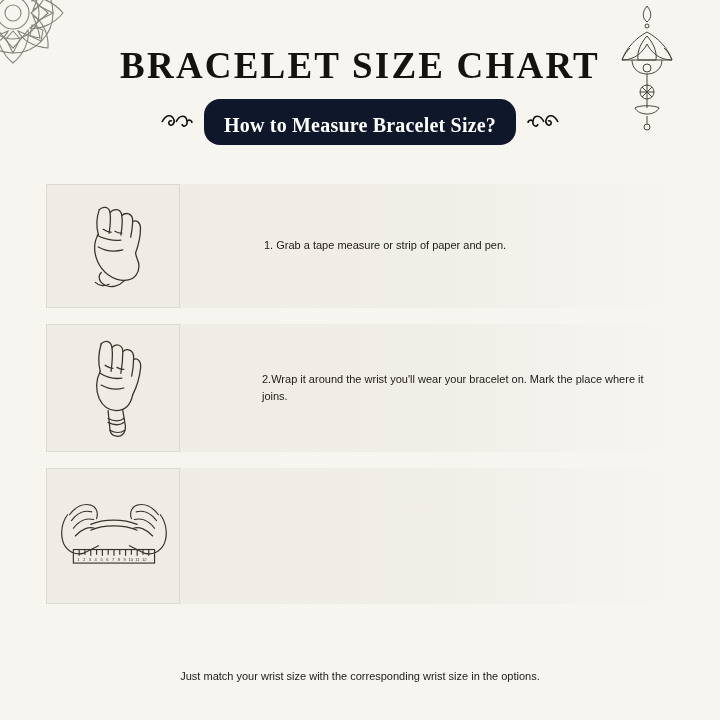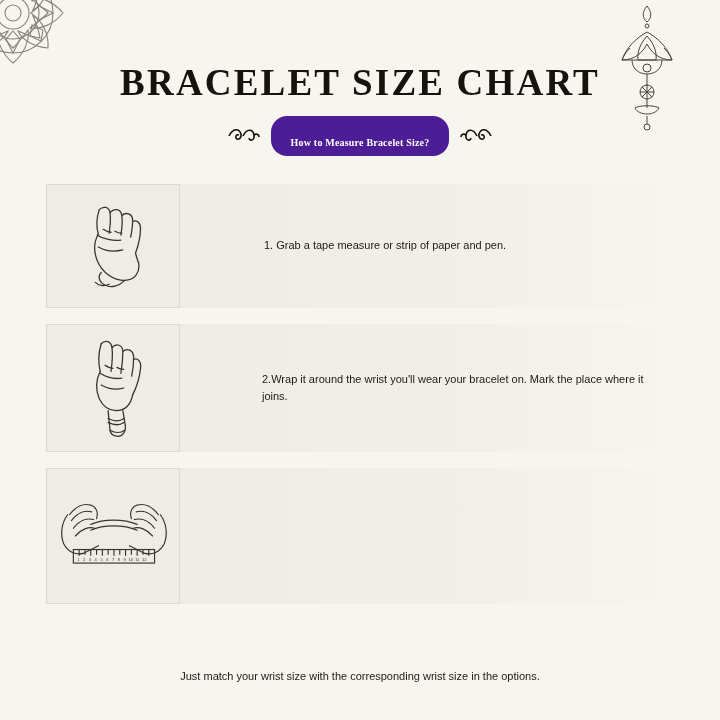--- a/index.html
+++ b/index.html
@@ -30,21 +30,21 @@
     top: 2px;
     right: 28px;
     width: 90px;
     height: 132px;
     opacity: .85;
   }
 
   
   .header {
     position: absolute;
-    top: 63px;
+    top: 46px;
     left: 0;
     right: 0;
     text-align: center;
   }
   .title {
     font-family: "Liberation Serif", serif;
     font-size: 37px;
     letter-spacing: 2.2px;
     font-weight: 700;
     color: #16120e;
@@ -58,27 +58,27 @@
     align-items: center;
     justify-content: center;
     gap: 10px;
   }
   .flourish {
     width: 34px;
     height: 24px;
     flex: none;
   }
   .subtitle-pill {
-    background: #4c1d95;
+    background: #0f172a;
     color: #ffffff;
     border-radius: 16px;
-    padding: 21px 20px 8px;
+    padding: 15px 20px 8px;
     font-family: "Liberation Serif", serif;
     font-weight: 700;
-    font-size: 10px;
+    font-size: 20px;
     letter-spacing: .2px;
     white-space: nowrap;
   }
 
   
   .steps {
     position: absolute;
     top: 184px;
     left: 46px;
     width: 640px;

